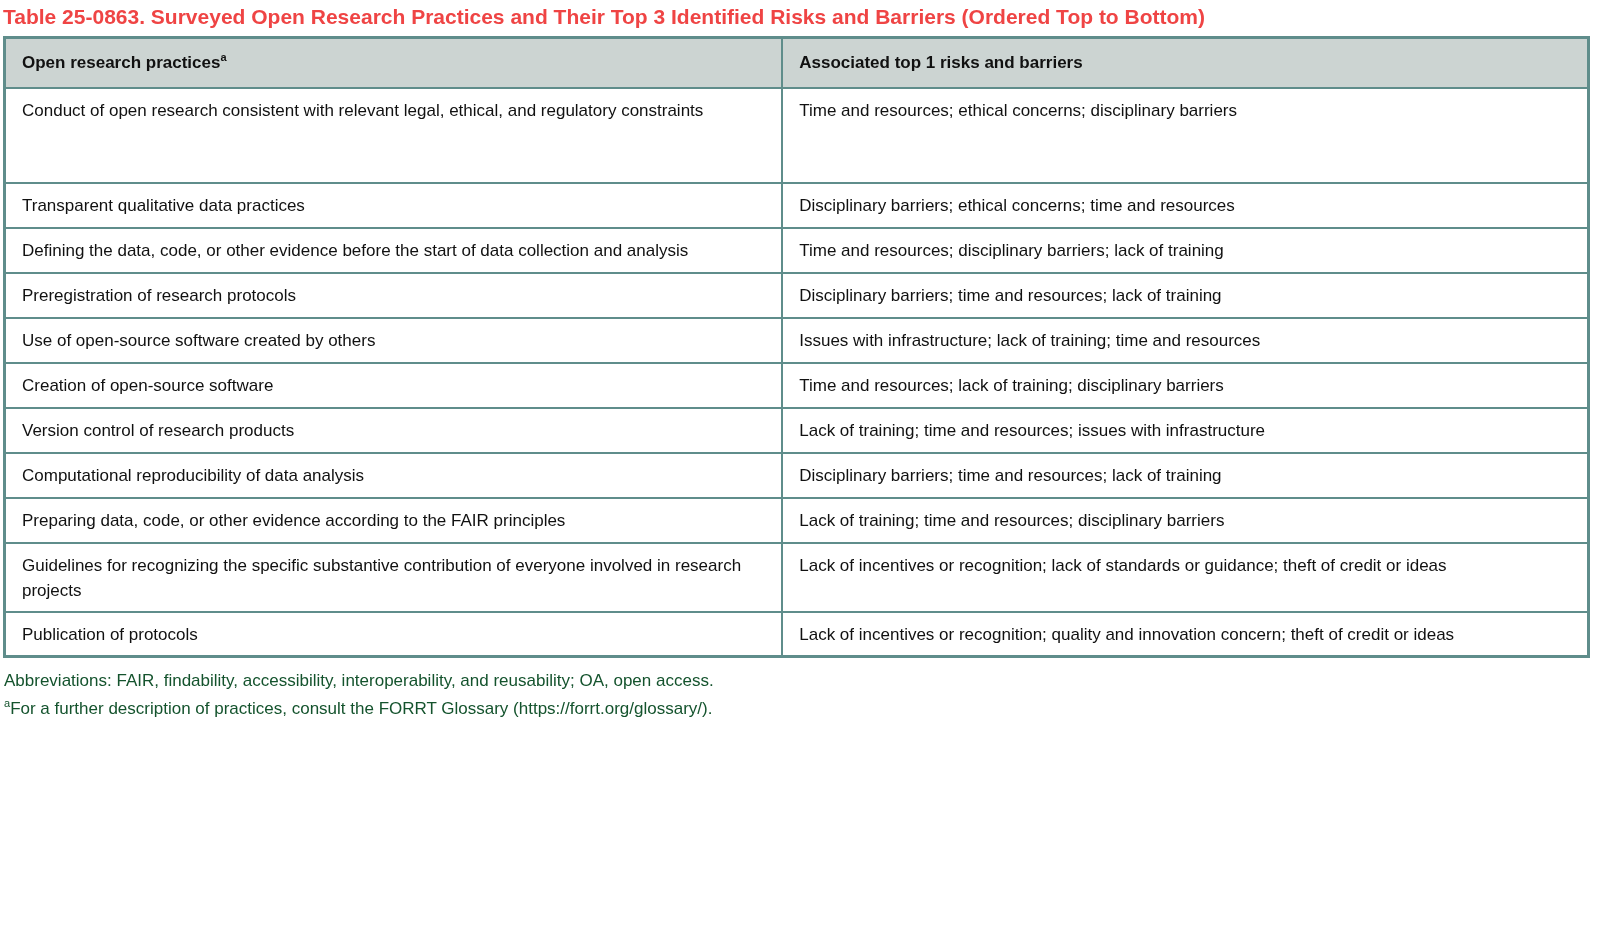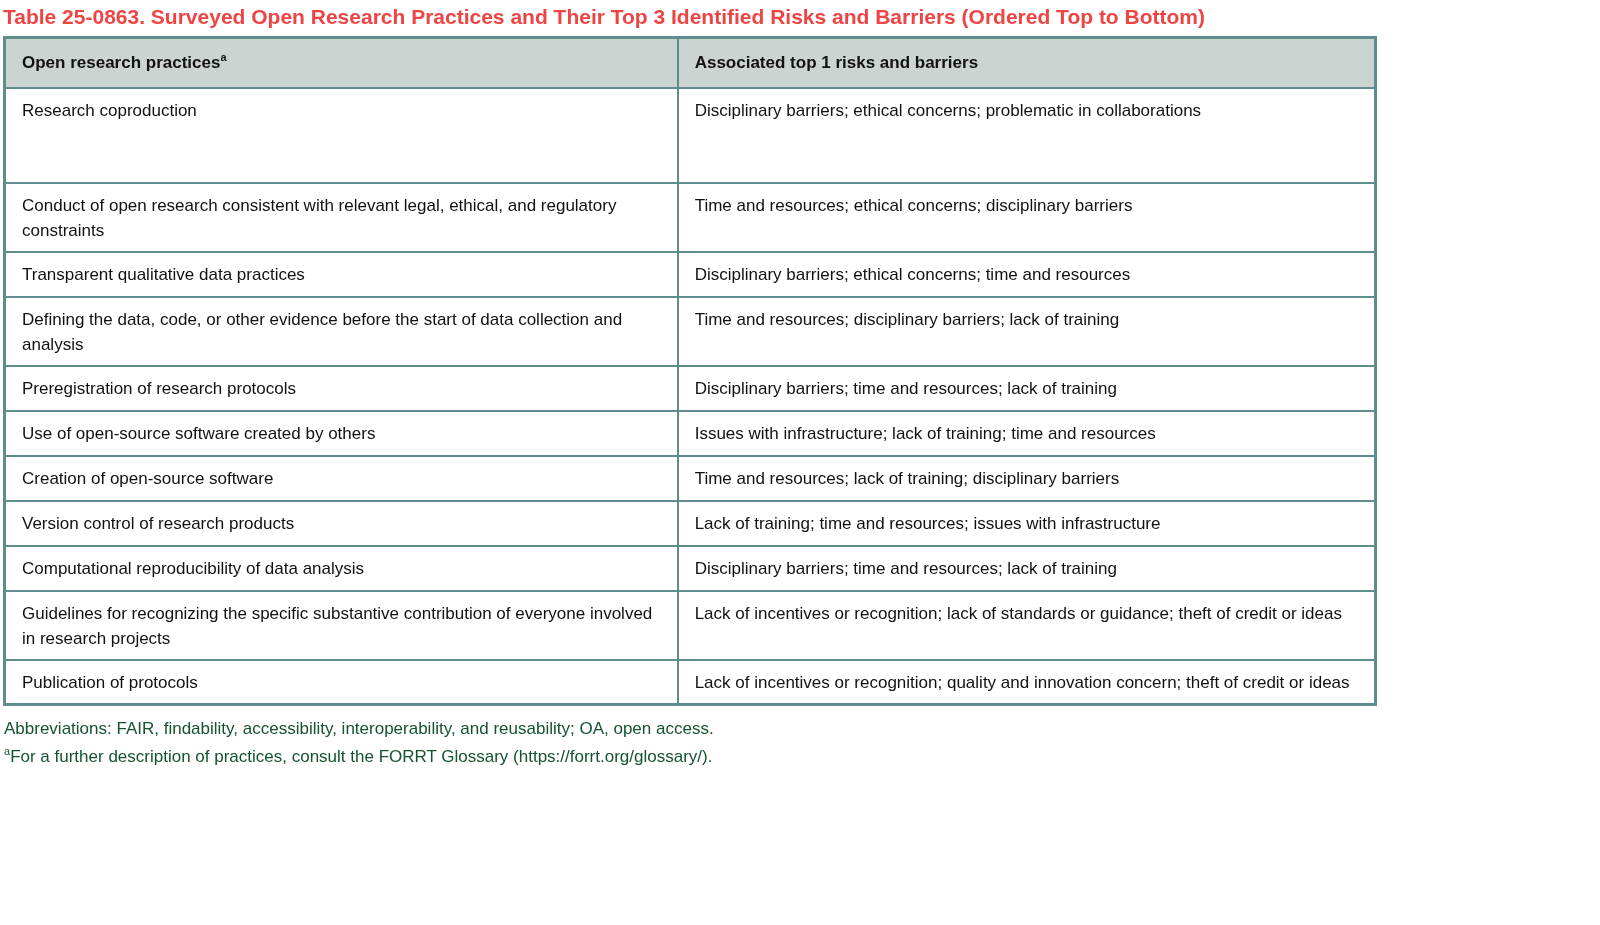--- a/index.html
+++ b/index.html
@@ -19,21 +19,21 @@
   }
   .title{
     font-size:21px;
     font-weight:bold;
     line-height:30px;
     margin-bottom:4px;
     color:#ef4444;
     letter-spacing:0;
   }
   table{
-    width:1374px;
+    width:1587px;
     border-collapse:collapse;
     border:3px solid var(--border);
     table-layout:fixed;
   }
   th,td{
     border:2px solid var(--border);
     text-align:left;
     font-size:17px;
     vertical-align:top;
   }
@@ -80,24 +80,20 @@
       <col class="c1">
       <col class="c2">
     </colgroup>
     <thead>
       <tr>
         <th><span>Open research practices</span><sup>a</sup></th>
         <th>Associated top 1 risks and barriers</th>
       </tr>
     </thead>
     <tbody id="table-body">
-  <tr>
-    <td>Research coproduction</td>
-    <td>Disciplinary barriers; ethical concerns; problematic in collaborations</td>
-  </tr>
 
   <tr>
     <td>Conduct of open research consistent with relevant legal, ethical, and regulatory constraints</td>
     <td>Time and resources; ethical concerns; disciplinary barriers</td>
   </tr>
 
   <tr>
     <td>Transparent qualitative data practices</td>
     <td>Disciplinary barriers; ethical concerns; time and resources</td>
   </tr>
@@ -125,20 +121,24 @@
   <tr>
     <td>Version control of research products</td>
     <td>Lack of training; time and resources; issues with infrastructure</td>
   </tr>
 
   <tr>
     <td>Computational reproducibility of data analysis</td>
     <td>Disciplinary barriers; time and resources; lack of training</td>
   </tr>
 
+  <tr>
+    <td>Preparing data, code, or other evidence according to the FAIR principles</td>
+    <td>Lack of training; time and resources; disciplinary barriers</td>
+  </tr>
 
   <tr>
     <td>Guidelines for recognizing the specific substantive contribution of everyone involved in research projects</td>
     <td>Lack of incentives or recognition; lack of standards or guidance; theft of credit or ideas</td>
   </tr>
 
 
   <tr>
     <td>Publication of protocols</td>
     <td>Lack of incentives or recognition; quality and innovation concern; theft of credit or ideas</td>

